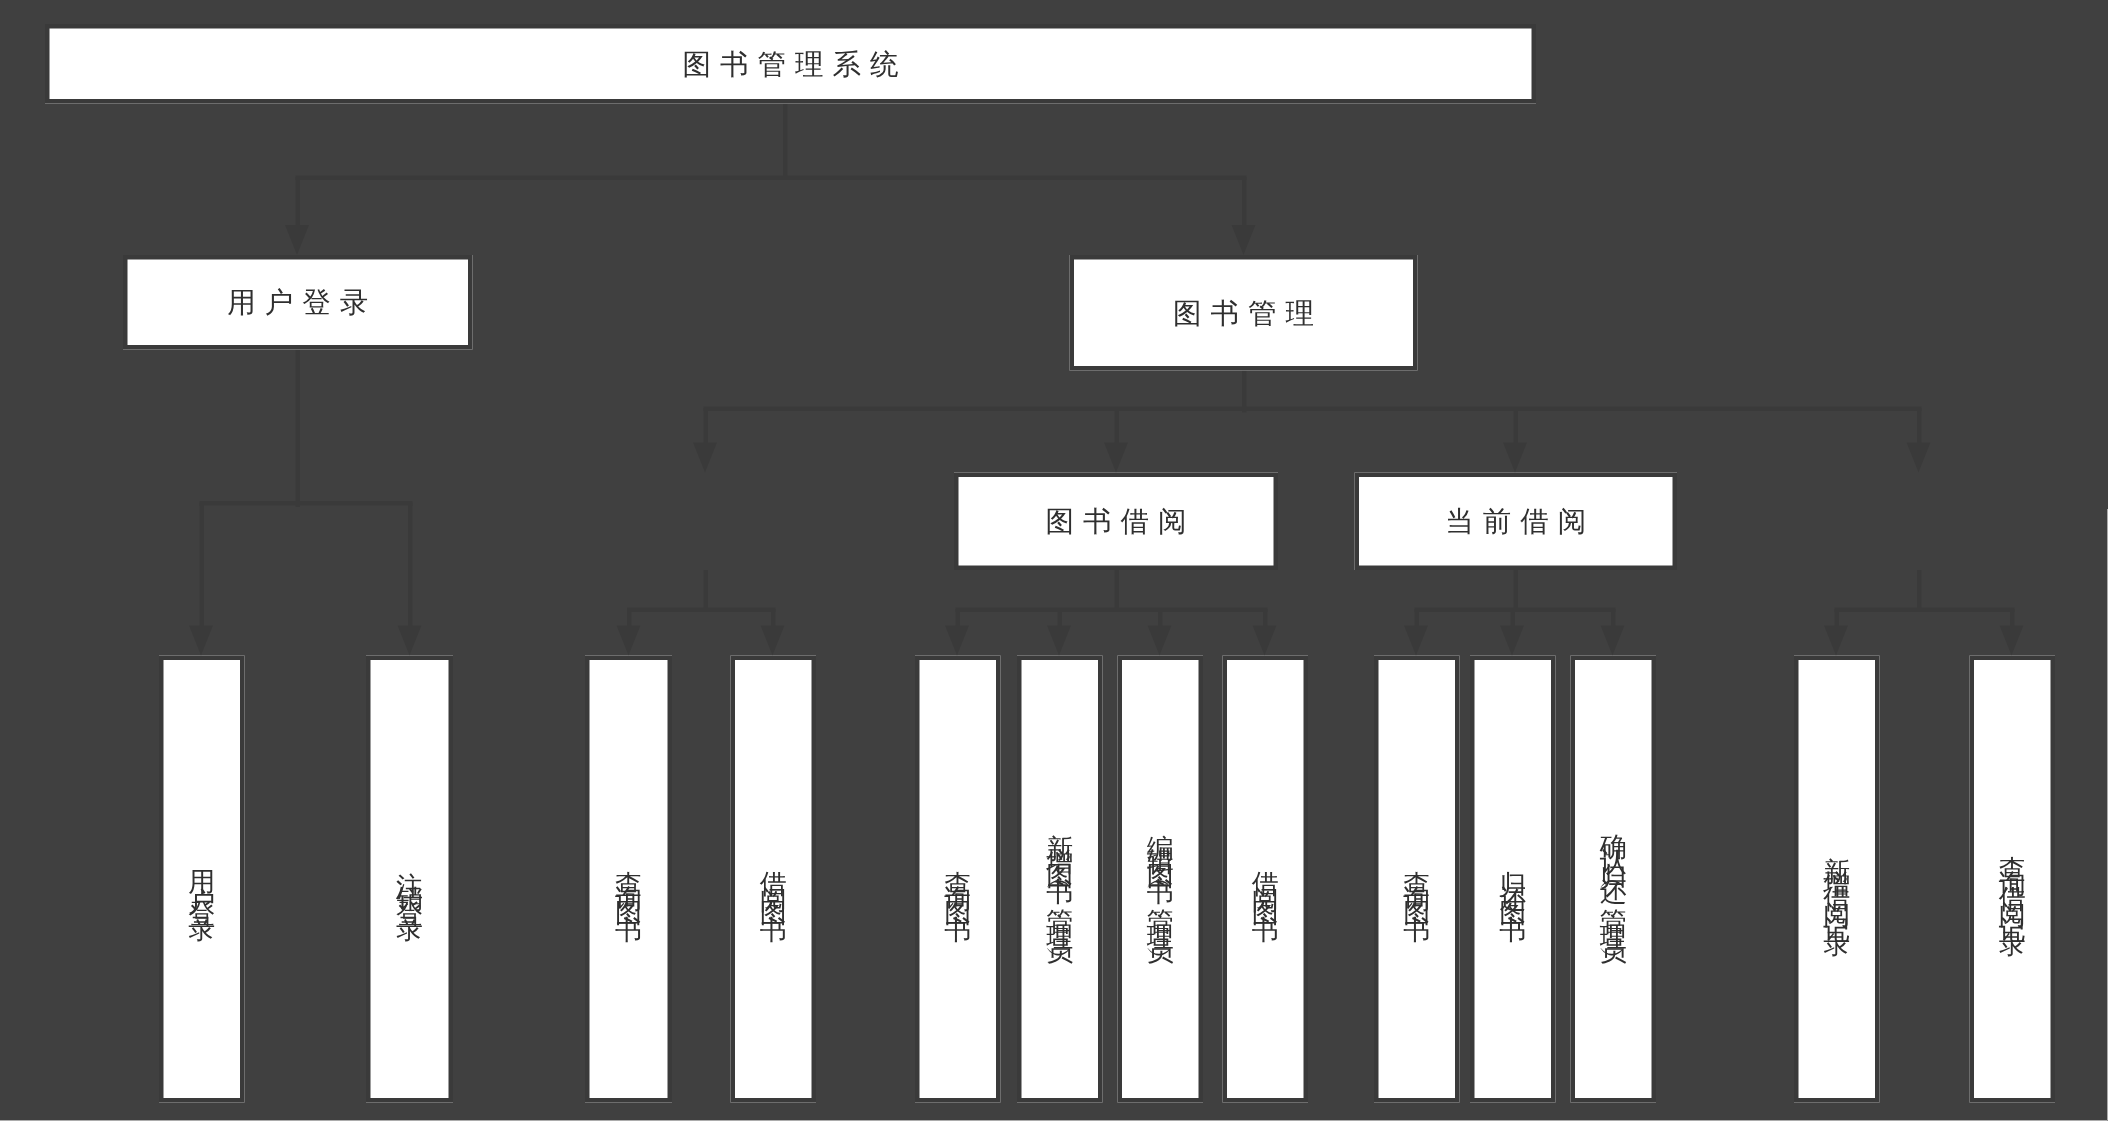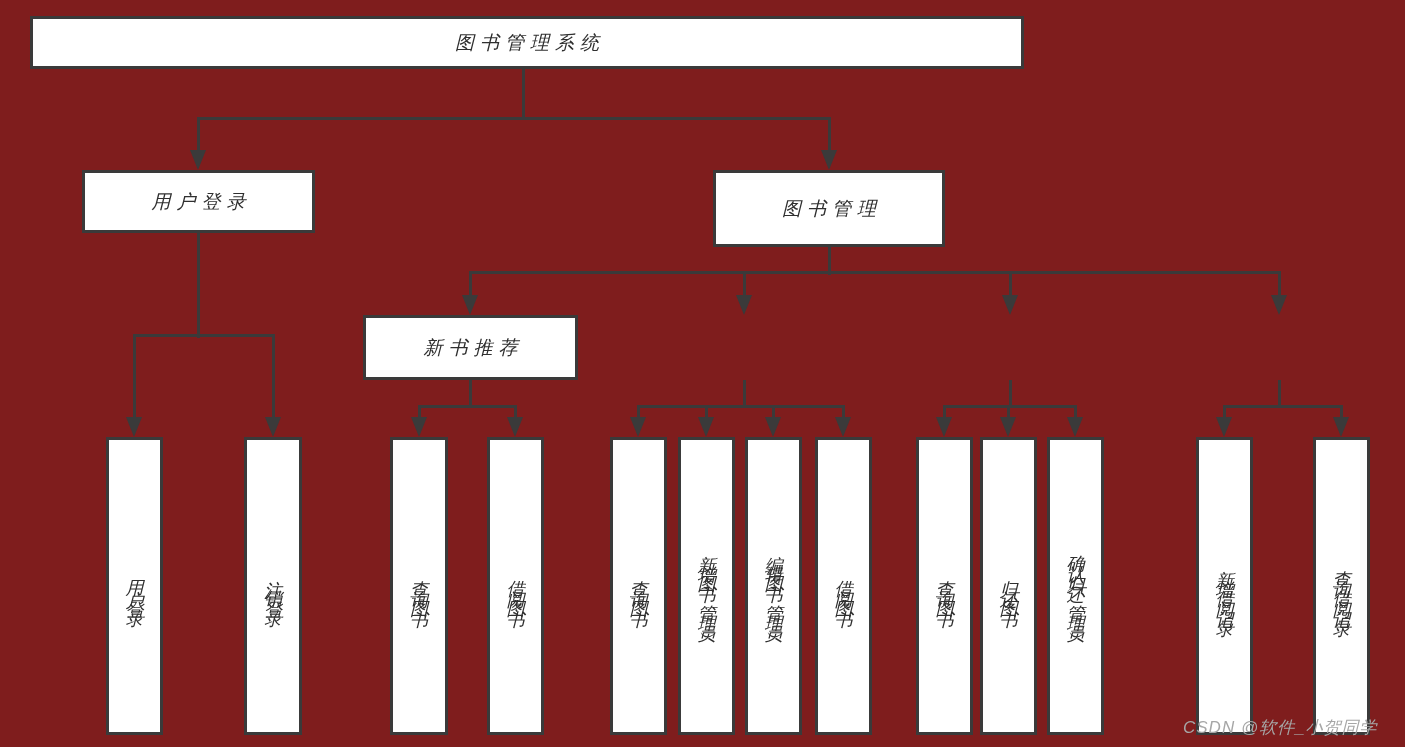--- a/index.html
+++ b/index.html
@@ -5,23 +5,22 @@
   * { margin: 0; padding: 0; box-sizing: border-box; }
   html, body { background: #ffffff; }
   body {
     font-family: "Liberation Sans", "DejaVu Sans", sans-serif;
     color: #333333;
   }
   .stage {
     position: relative;
     width: 1405px;
     height: 747px;
-    background: #7f1d1d;
+    background: #404040;
     overflow: hidden;
-    font-style: italic;
   }
   .node {
     position: absolute;
     border: 3px solid #3a3a3a;
     background: #ffffff;
     display: flex;
     align-items: center;
     justify-content: center;
     z-index: 2;
   }
@@ -77,22 +76,25 @@
     <span class="lbl">图书管理系统</span>
   </div>
 
   <div class="node h" style="left:82px; top:170px; width:233px; height:63px">
     <span class="lbl">用户登录</span>
   </div>
   <div class="node h" style="left:713px; top:170px; width:232px; height:77px">
     <span class="lbl">图书管理</span>
   </div>
 
-  <div class="node h" style="left:363px; top:315px; width:215px; height:65px">
-    <span class="lbl">新书推荐</span>
+  <div class="node h" style="left:636px; top:315px; width:216px; height:65px">
+    <span class="lbl">图书借阅</span>
+  </div>
+  <div class="node h" style="left:903px; top:315px; width:215px; height:65px">
+    <span class="lbl">当前借阅</span>
   </div>
 
   <div class="node v" style="left:106px; top:437px; width:57px; height:298px">
     <span class="lbl">用户登录</span>
   </div>
   <div class="node v" style="left:244px; top:437px; width:58px; height:298px">
     <span class="lbl">注销登录</span>
   </div>
 
   <div class="node v" style="left:390px; top:437px; width:58px; height:298px">
@@ -125,21 +127,20 @@
     <span class="lbl">确认归还（管理员）</span>
   </div>
 
   <div class="node v" style="left:1196px; top:437px; width:57px; height:298px">
     <span class="lbl">新增借阅记录</span>
   </div>
   <div class="node v" style="left:1313px; top:437px; width:57px; height:298px">
     <span class="lbl">查询借阅记录</span>
   </div>
 
-  <div class="watermark">CSDN @软件_小贺同学</div>
 <div class="vline" style="left: 522px; top: 69px; height: 51px;"></div>
     <div class="vline" style="left: 197px; top: 118px; height: 36px;"></div>
     <div class="vline" style="left: 828px; top: 118px; height: 36px;"></div>
     <div class="vline" style="left: 197px; top: 233px; height: 105px;"></div>
     <div class="vline" style="left: 133px; top: 335px; height: 86px;"></div>
     <div class="vline" style="left: 272px; top: 335px; height: 86px;"></div>
     <div class="vline" style="left: 828px; top: 233px; height: 42px;"></div>
     <div class="vline" style="left: 469px; top: 272px; height: 28px;"></div>
     <div class="vline" style="left: 743px; top: 272px; height: 28px;"></div>
     <div class="vline" style="left: 1009px; top: 272px; height: 28px;"></div>

